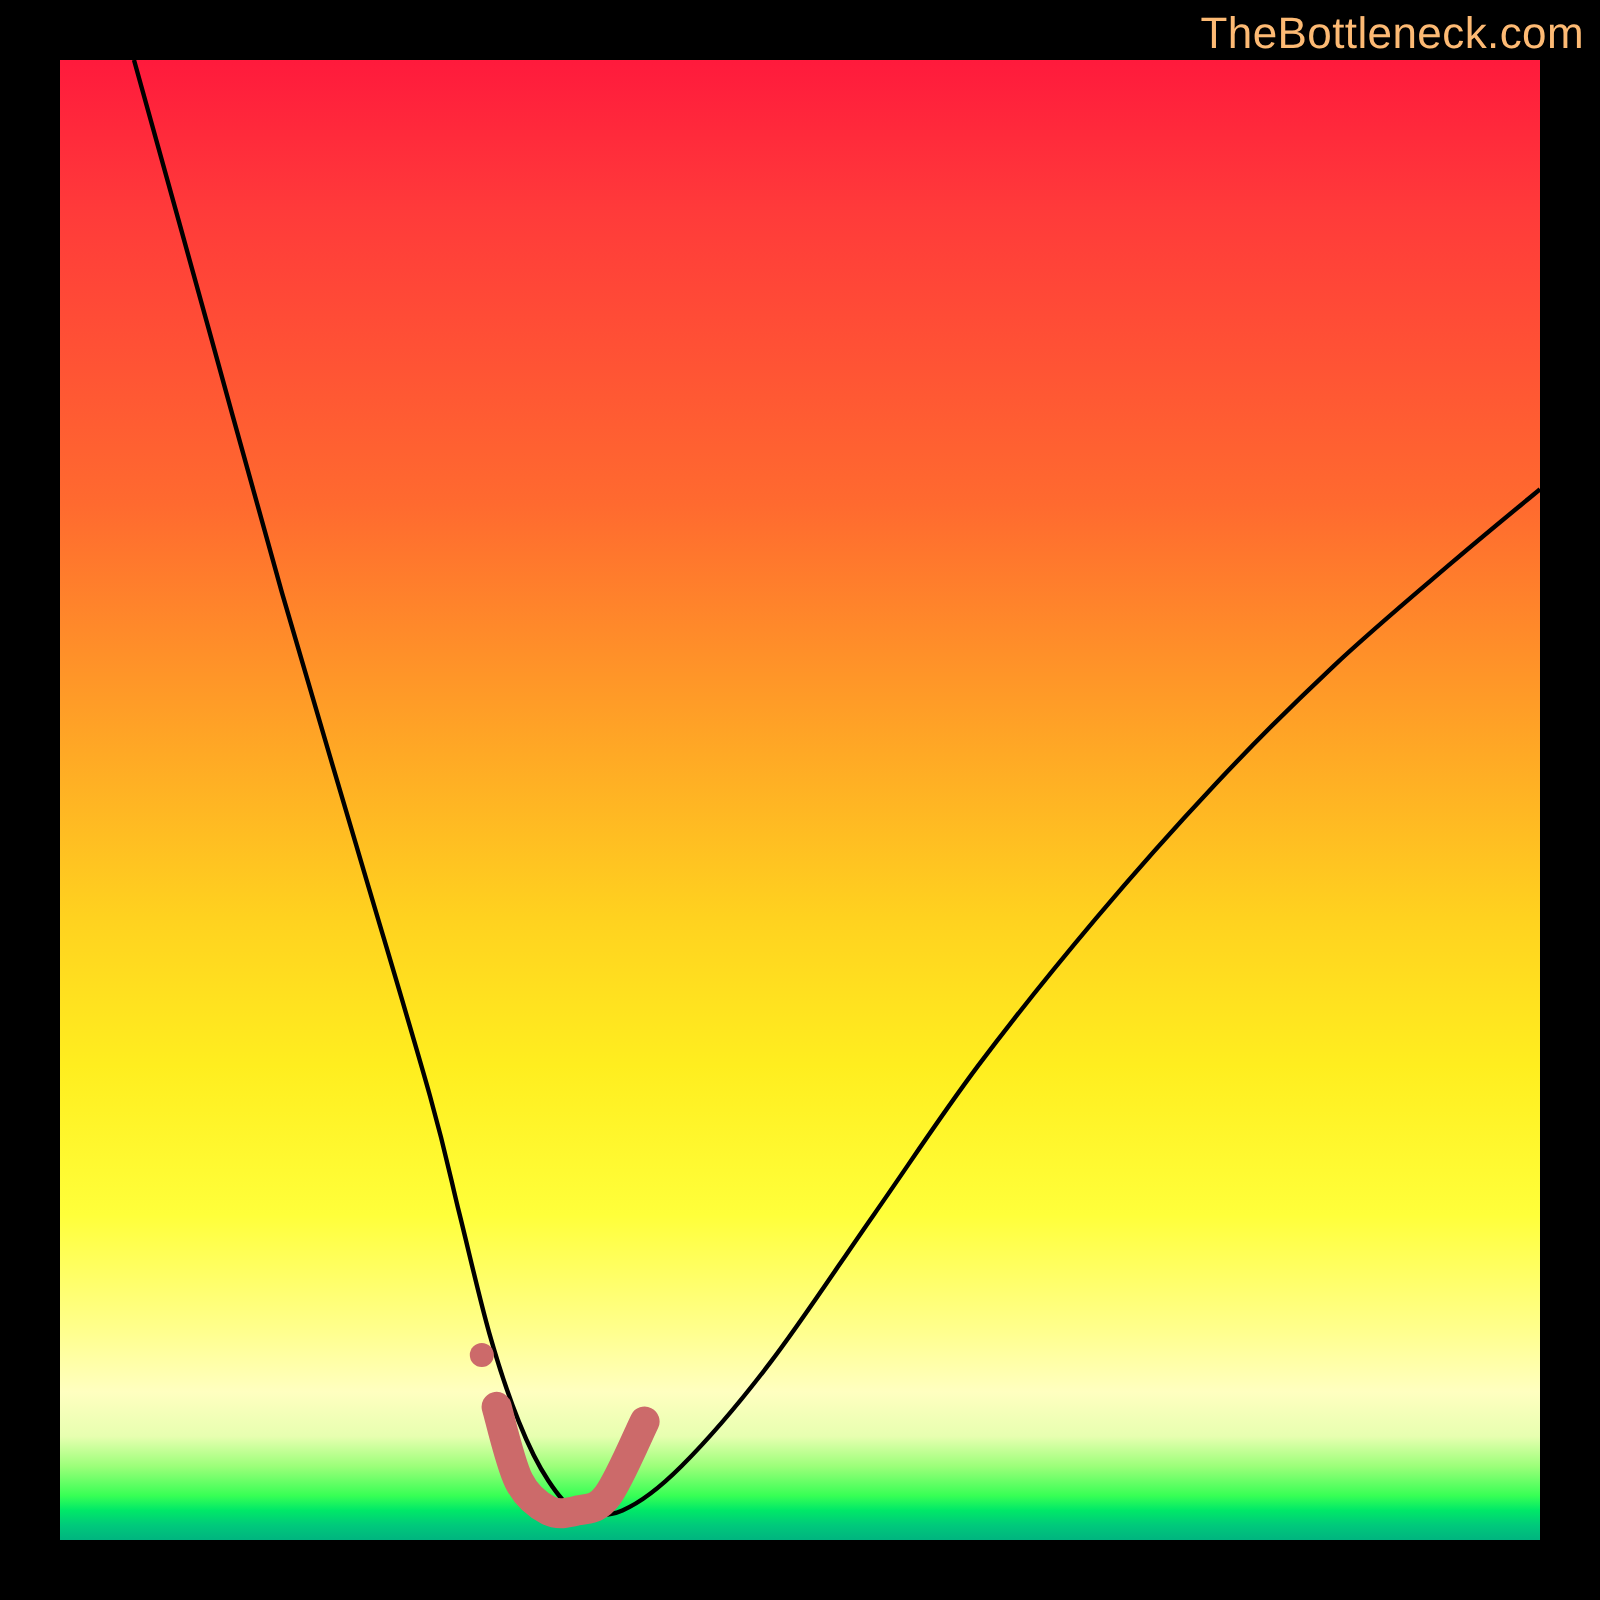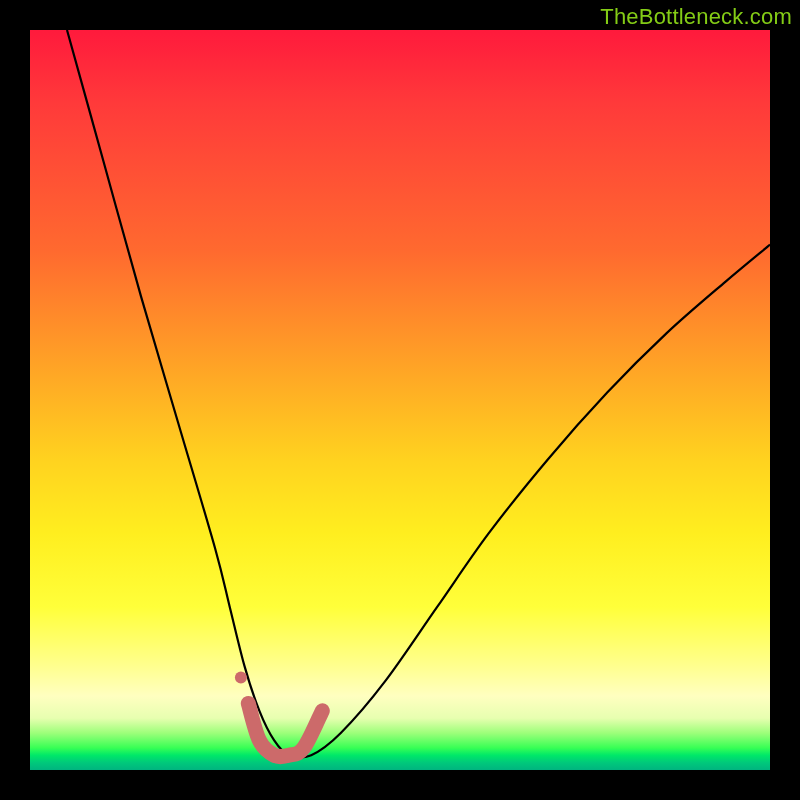--- a/index.html
+++ b/index.html
@@ -49,21 +49,21 @@
     left: 0;
     top: 0;
     width: 740px;
     height: 740px;
     overflow: visible;
   }
   .watermark {
     position: absolute;
     top: 4px;
     right: 8px;
-    color: #84cc16;
+    color: #fdba74;
     font-size: 22px;
     font-weight: 500;
     letter-spacing: 0.2px;
     user-select: none;
   }
 </style>
 </head>
 <body>
 
 <div class="frame">

